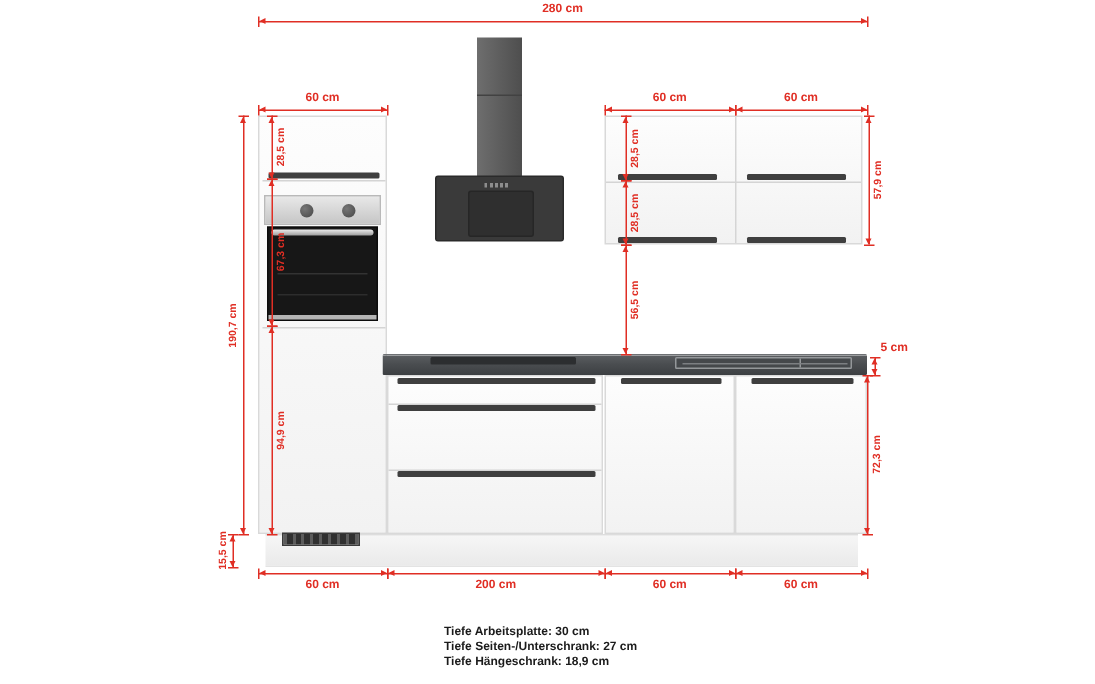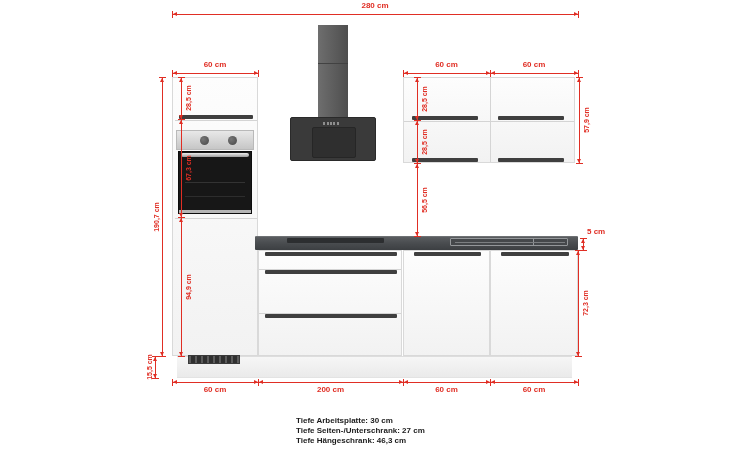--- a/index.html
+++ b/index.html
@@ -239,16 +239,16 @@
         <div class="abs dim-line" style="left: 578px; top: 379px; width: 1px; height: 7px;"></div>
         <div class="abs arr arr-left" style="left: 491px; top: 380px;"></div>
         <div class="abs arr arr-right" style="left: 574px; top: 380px;"></div>
         <span class="abs dim-label" style="left: 534px; top: 386px; transform: translate(-50%, 0px);">60 cm</span>
       </div>
     </div>
 
   <div class="footer-notes">
     <div>Tiefe Arbeitsplatte: 30 cm</div>
     <div>Tiefe Seiten-/Unterschrank: 27 cm</div>
-    <div>Tiefe Hängeschrank: 46,3 cm</div>
+    <div>Tiefe Hängeschrank: 18,9 cm</div>
   </div>
 
 </div>
 
 </body></html>

